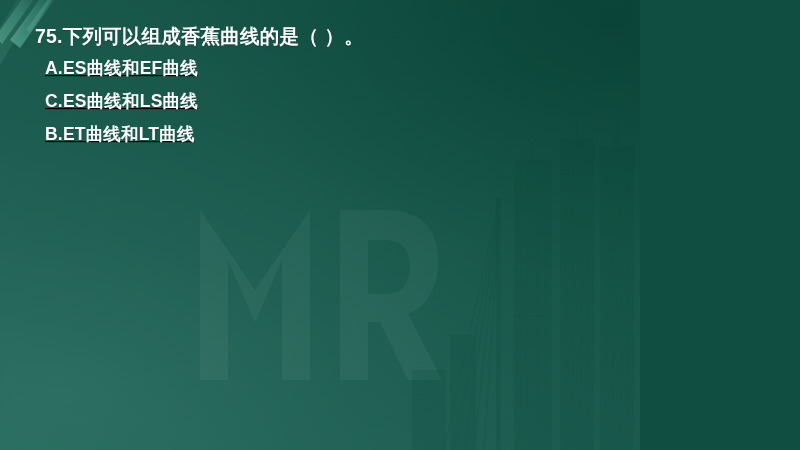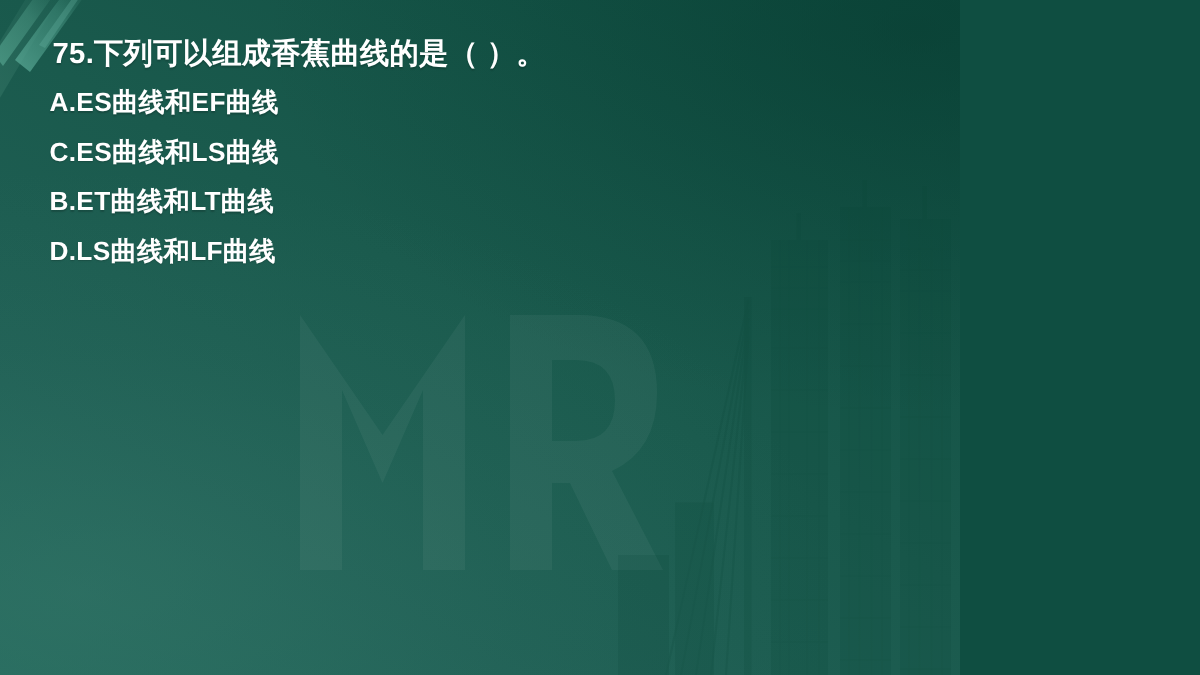--- a/index.html
+++ b/index.html
@@ -74,22 +74,23 @@
     font-size: 19.5px;
     font-weight: bold;
     line-height: 1;
     letter-spacing: 0.2px;
     white-space: nowrap;
     margin: 0 0 13px 2px;
     text-shadow: 0 1px 1px rgba(0,0,0,0.18);
   }
   .options {
     list-style: none;
-    margin: 0;
+    margin: 12px;
     padding: 0;
+    text-decoration: underline;
   }
   .option {
     color: #ffffff;
     font-size: 17.5px;
     font-weight: bold;
     line-height: 1;
     letter-spacing: 0.2px;
     white-space: nowrap;
     margin: 0 0 15.5px 0;
     text-shadow: 0 1px 1px rgba(0,0,0,0.18);
@@ -228,17 +229,16 @@
     </svg>
   </div>
 
   <div class="content">
     <div class="q-title">75.下列可以组成香蕉曲线的是（ ）。</div>
 
     <ul class="options">
       <li class="option">A.ES曲线和EF曲线</li>
       <li class="option">C.ES曲线和LS曲线</li>
       <li class="option">B.ET曲线和LT曲线</li>
-      <li class="option">D.LS曲线和LF曲线</li>
     </ul>
   </div>
 
 </div>
 
 </body></html>

